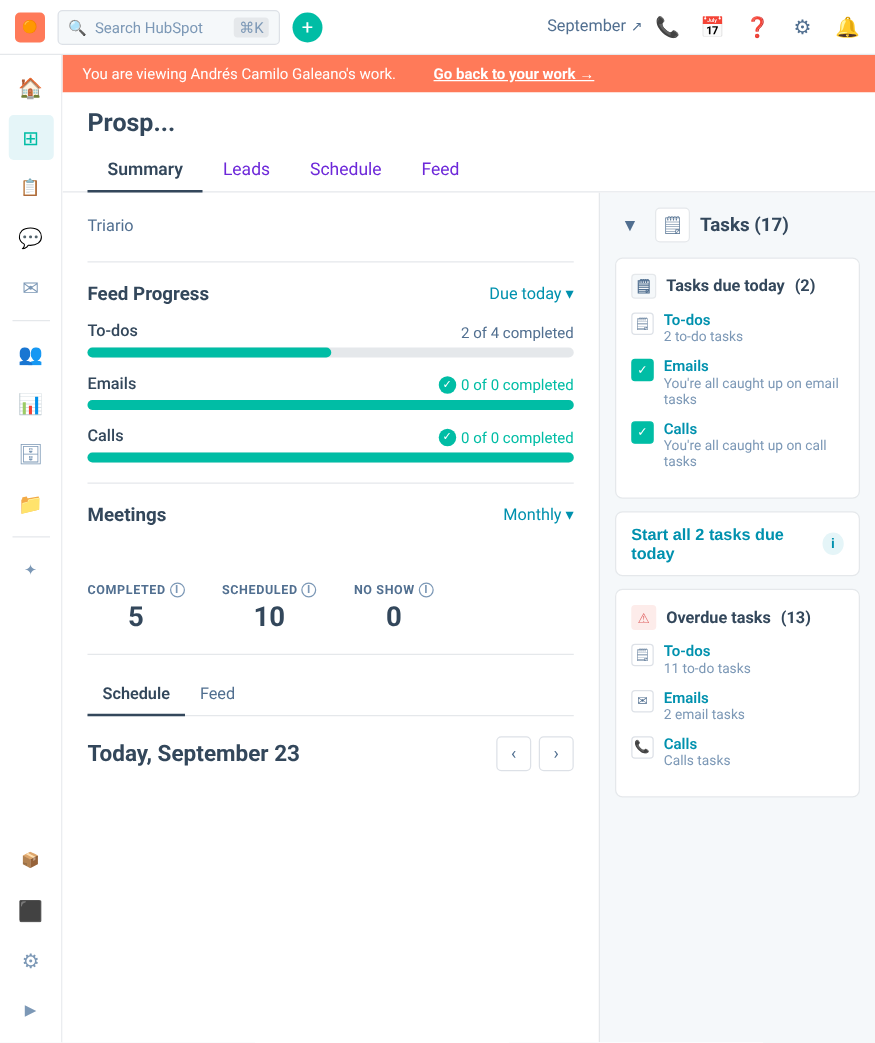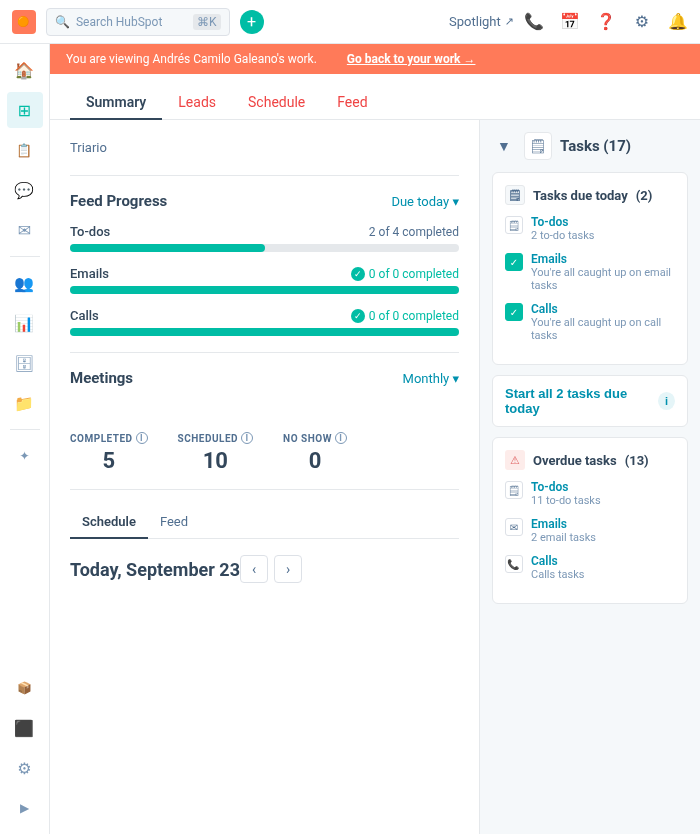--- a/index.html
+++ b/index.html
@@ -178,21 +178,21 @@
       color: #33475b;
       margin-bottom: 10px;
     }
     .tabs {
       display: flex;
       gap: 0;
     }
     .tab {
       padding: 8px 16px;
       font-size: 14px;
-      color: #ef4444;
+      color: #6d28d9;
       cursor: pointer;
       border-bottom: 2px solid transparent;
       margin-bottom: -1px;
     }
     .tab.active {
       color: #33475b;
       border-bottom: 2px solid #33475b;
       font-weight: 600;
     }
 
@@ -372,21 +372,21 @@
       margin-bottom: -1px;
     }
     .sub-tab.active {
       color: #33475b;
       border-bottom: 2px solid #33475b;
       font-weight: 600;
     }
 
     .today-header {
       display: flex;
-      justify-content: flex-start;
+      justify-content: space-between;
       align-items: center;
       margin-bottom: 24px;
     }
     .today-title {
       font-size: 18px;
       font-weight: 700;
       color: #33475b;
     }
     .nav-arrows {
       display: flex;
@@ -605,21 +605,21 @@
     <span style="font-size:10px;">🟠</span>
   </div>
   <div class="search-bar">
     <span>🔍</span>
     <span style="font-size:12px;color:#7c98b6;flex:1;">Search HubSpot</span>
     <span class="search-kbd">⌘K</span>
   </div>
   <div class="topbar-plus">+</div>
   <div class="topbar-spacer"></div>
   <div class="topbar-spotlight">
-    <span>Spotlight</span>
+    <span>September</span>
     <span style="font-size:11px;">↗</span>
   </div>
   <div class="topbar-icons">
     <div class="topbar-icon">📞</div>
     <div class="topbar-icon">📅</div>
     <div class="topbar-icon">❓</div>
     <div class="topbar-icon">⚙</div>
     <div class="topbar-icon">🔔</div>
   </div>
 </div>
@@ -647,20 +647,21 @@
   </div>
 
   <div class="content-area">
 
     <div class="banner">
       <span>You are viewing Andrés Camilo Galeano's work.</span>
       <span class="banner-bold">Go back to your work →</span>
     </div>
 
     <div class="page-header">
+      <div class="page-title">Prosp...</div>
       <div class="tabs">
         <div class="tab active">Summary</div>
         <div class="tab">Leads</div>
         <div class="tab">Schedule</div>
         <div class="tab">Feed</div>
       </div>
     </div>
 
     <div class="two-col">
 

